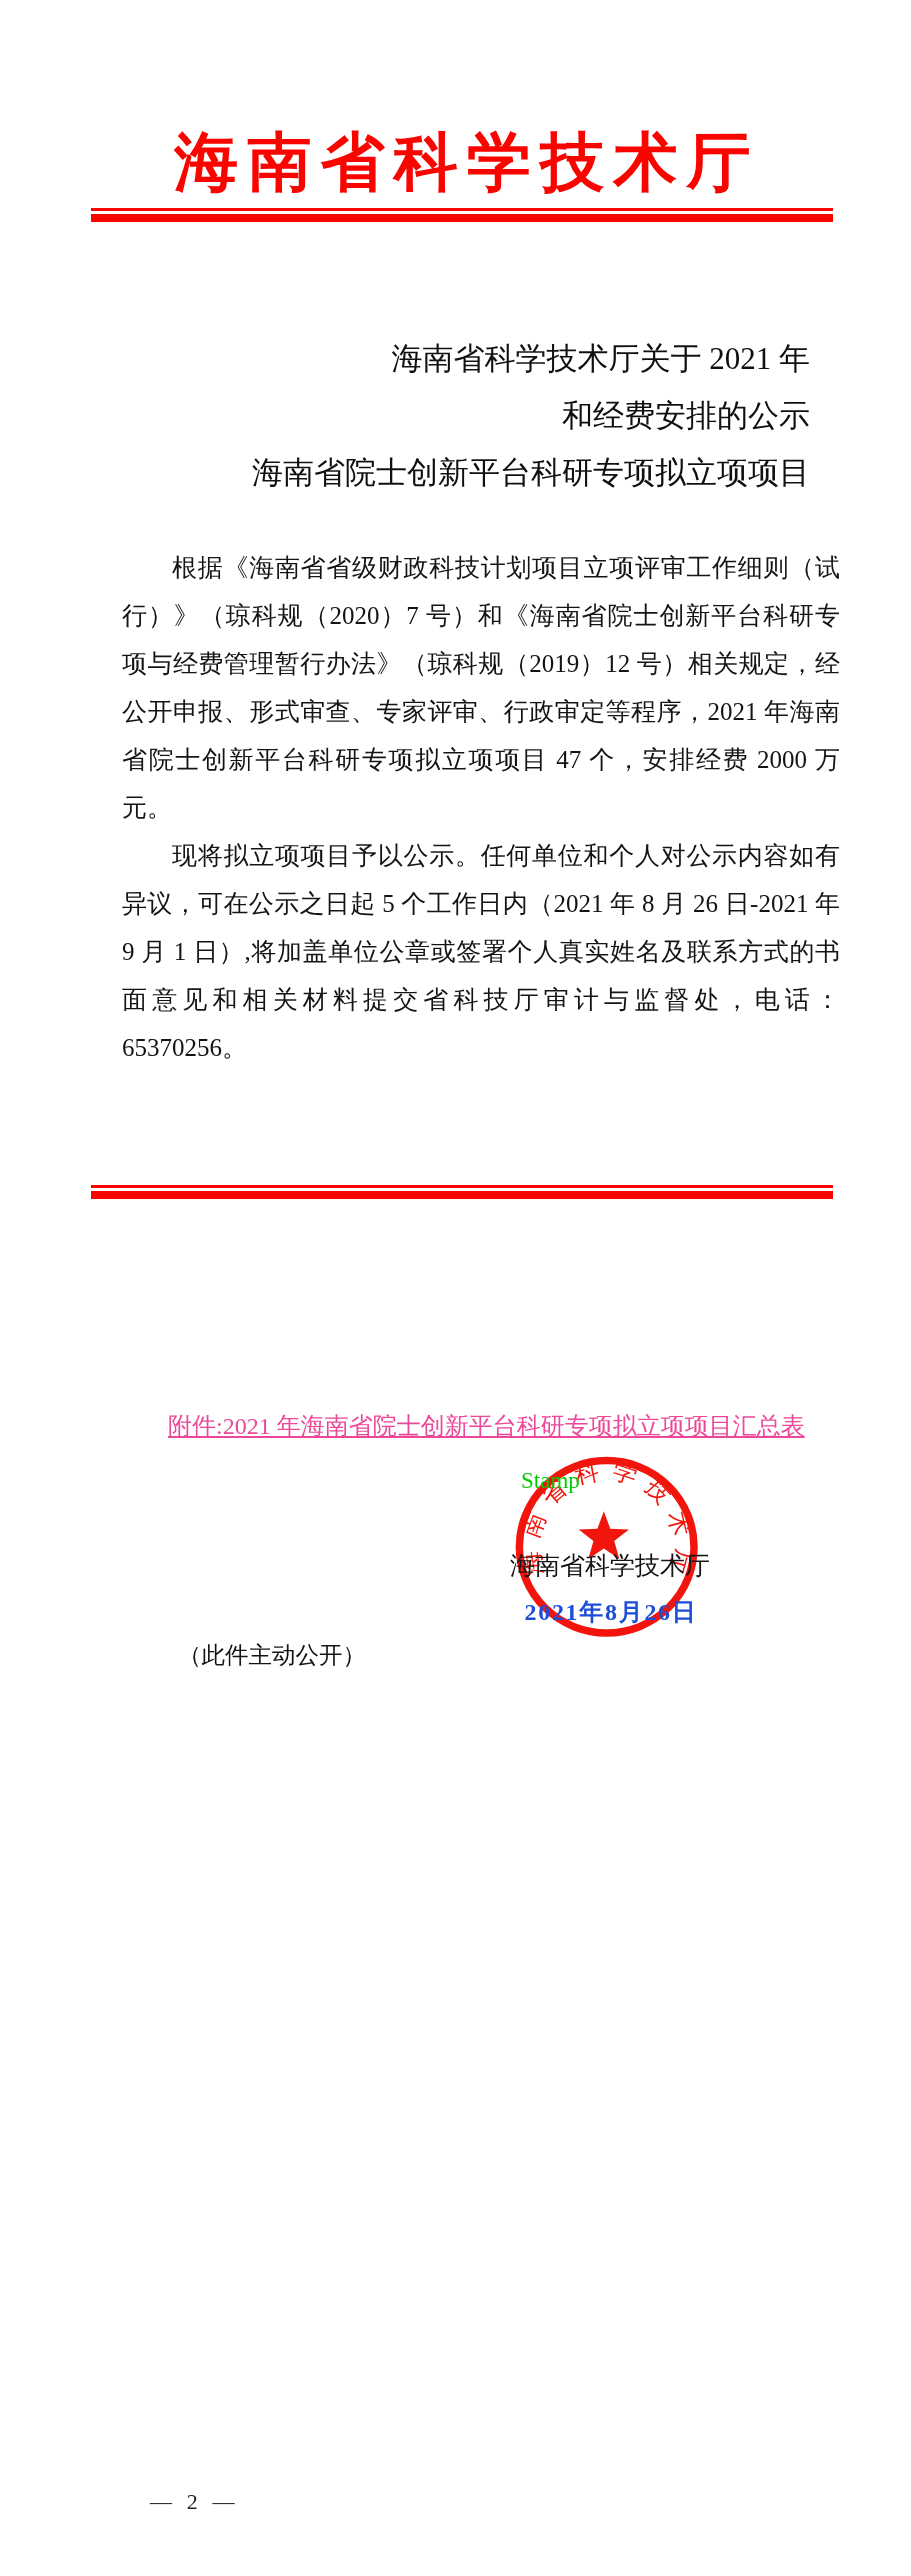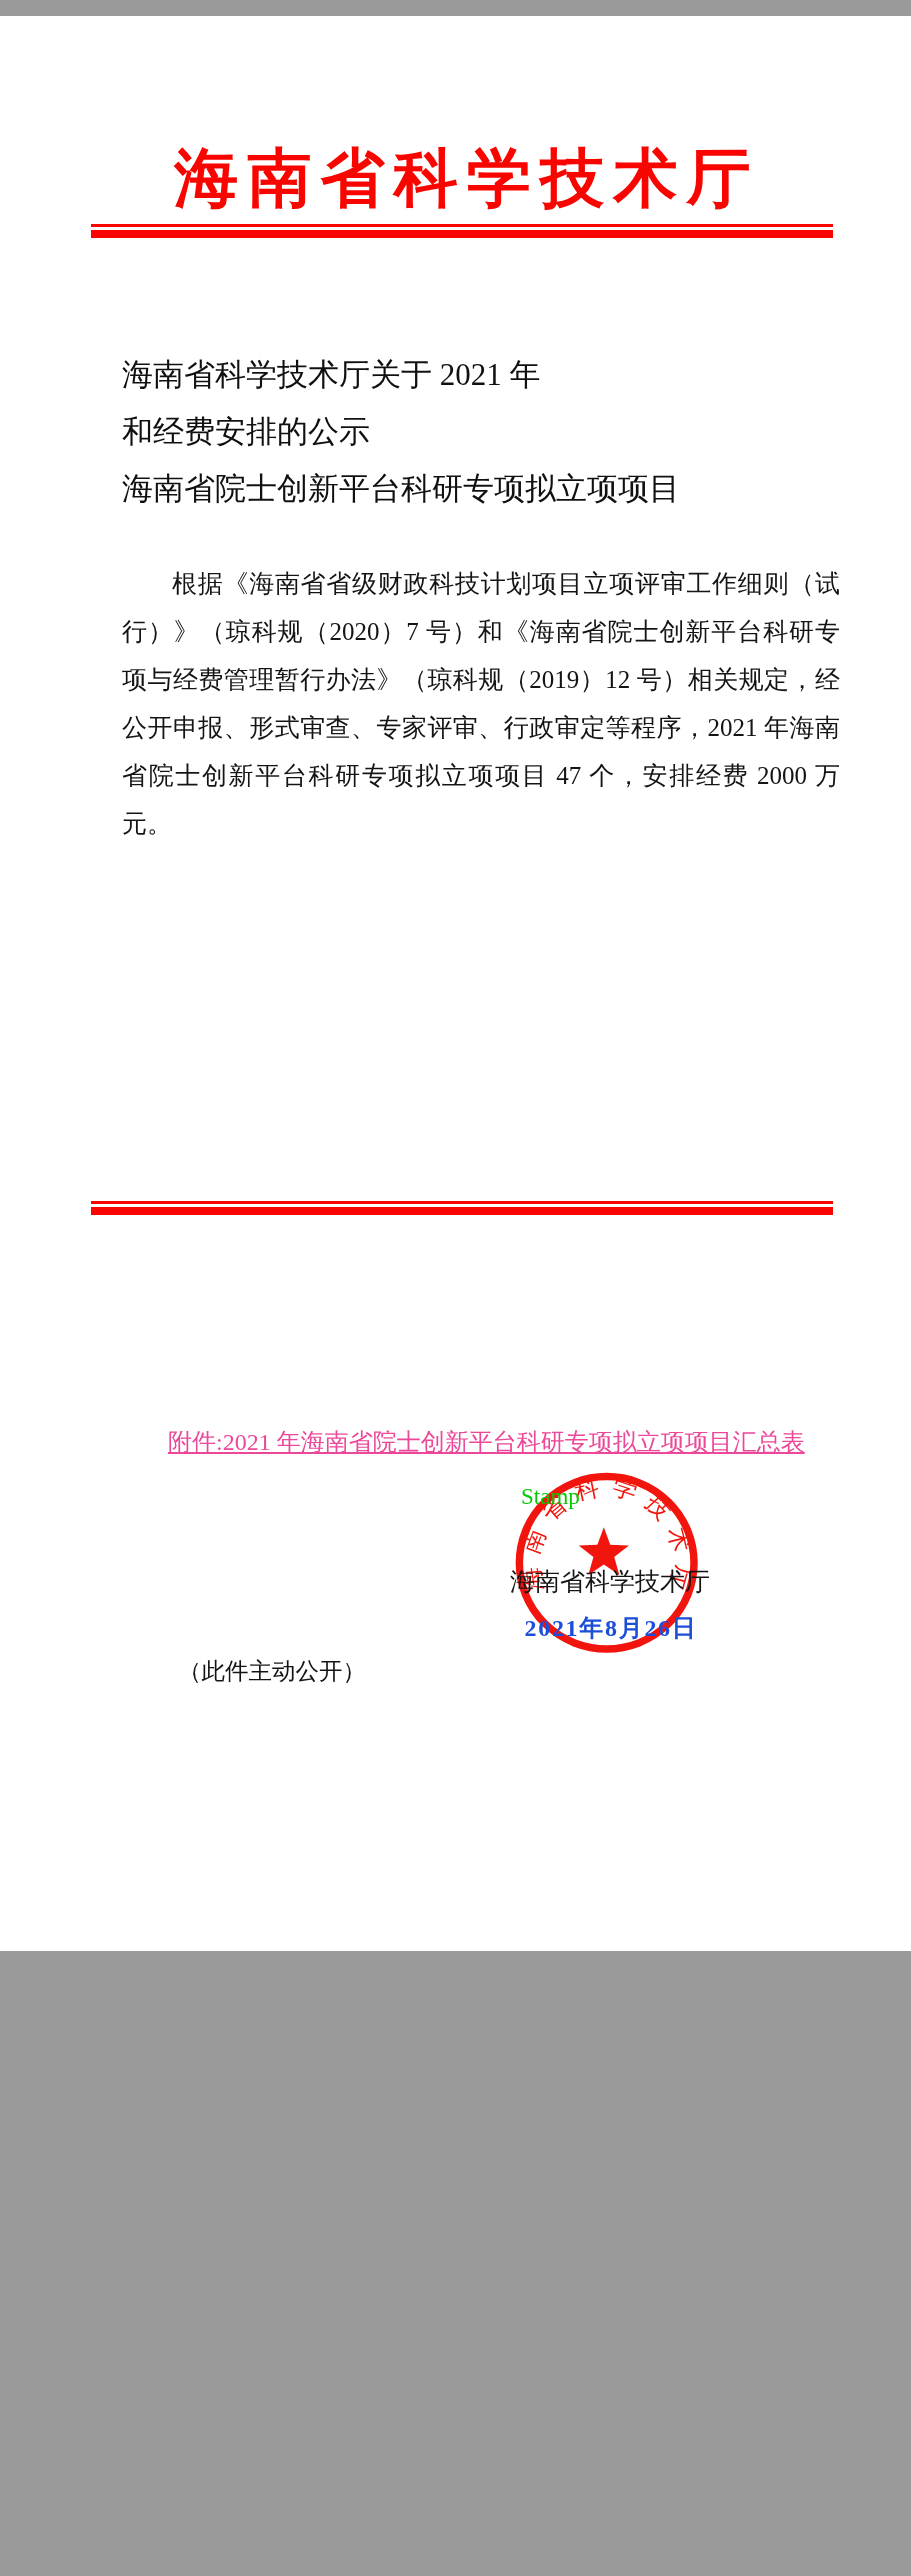--- a/index.html
+++ b/index.html
@@ -1,19 +1,19 @@
 <!DOCTYPE html>
 <html style="font-size:9.2px"><head>
 <meta charset="utf-8">
 <style>
   html,body{margin:0;padding:0;background:#9a9a9a;}
   .page{
     position:relative;
-    width:911px;height:1935px;
-    margin:16px auto;
+    width:911px;height:2576px;
+    margin:0 auto;
     background:#ffffff;
     font-family:"Liberation Serif","DejaVu Serif",serif;
     color:#1a1a1a;
     overflow:hidden;
   }
   
   .agency-head{
     position:absolute;top:119px;left:467px;
     transform:translateX(-50%);
     white-space:nowrap;
@@ -27,21 +27,21 @@
   .rule .r-thin{height:3.4px;background:#f80500;}
   .rule .r-gap{height:2.9px;background:#ffffff;}
   .rule .r-thick{height:8px;background:#f80500;}
   .rule-top{top:208px;}
   .rule-bottom{top:1185px;}
   
   .doc-title{
     position:absolute;top:330px;left:466px;
     transform:translateX(-50%);
     width:688px;
-    text-align:left;
+    text-align:right;
     font-size:31px;line-height:57px;
     color:#101010;
     white-space:nowrap;
   }
   
   .body-block{
     position:absolute;top:544px;left:122px;width:718px;
     font-size:25px;line-height:48px;
     text-align:justify;
     color:#141414;
@@ -94,20 +94,21 @@
   </div>
 
   <div class="doc-title">
     <div>海南省科学技术厅关于 2021 年</div>
     <div>和经费安排的公示</div>
     <div>海南省院士创新平台科研专项拟立项项目</div>
   </div>
 
   <div class="body-block">
     <p class="indent">根据《海南省省级财政科技计划项目立项评审工作细则（试行）》（琼科规（2020）7 号）和《海南省院士创新平台科研专项与经费管理暂行办法》（琼科规（2019）12 号）相关规定，经公开申报、形式审查、专家评审、行政审定等程序，2021 年海南省院士创新平台科研专项拟立项项目 47 个，安排经费 2000 万元。</p>
+    <p class="indent">现将拟立项项目予以公示。任何单位和个人对公示内容如有异议，可在公示之日起 5 个工作日内（2021 年 8 月 26 日-2021 年 9 月 1 日）,将加盖单位公章或签署个人真实姓名及联系方式的书面意见和相关材料提交省科技厅审计与监督处，电话：65370256。</p>
   </div>
 
   <div class="rule rule-bottom">
     <div class="r-thin"></div>
     <div class="r-gap"></div>
     <div class="r-thick"></div>
   </div>
 
   <div class="attachment">附件:2021 年海南省院士创新平台科研专项拟立项项目汇总表</div>
 

